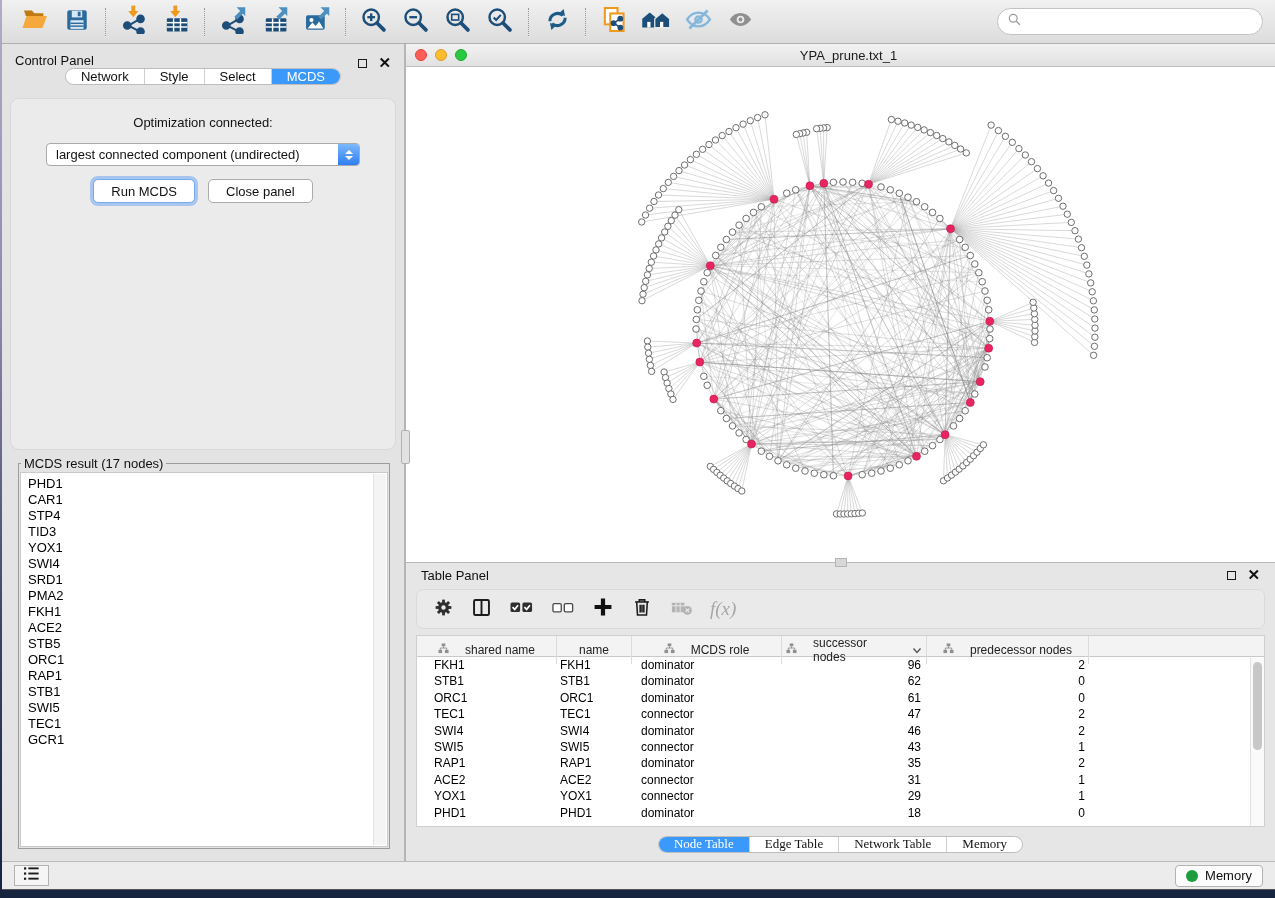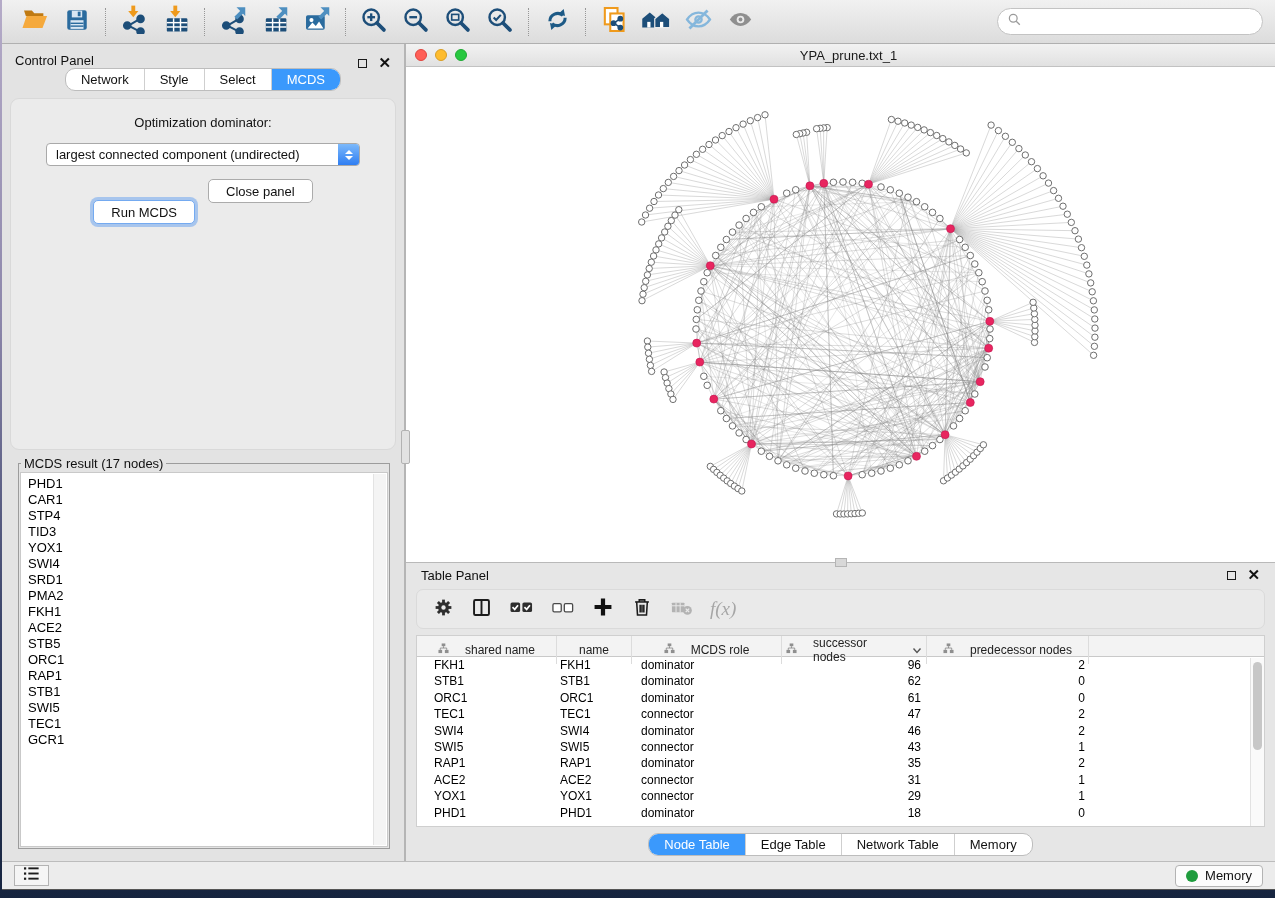--- a/index.html
+++ b/index.html
@@ -22,38 +22,38 @@
   .workspace { flex:1; display:flex; min-height:0; position:relative; }
 
   
   .control-panel { width:404px; flex:0 0 404px; background:#e3e3e3; border-right:2px solid #b5b5b5;
     display:flex; flex-direction:column; }
   .panel-titlebar { height:24px; flex:0 0 24px; display:flex; align-items:flex-end; padding:0 13px; font-size:13px; color:#111; }
   .win-controls { margin-left:auto; display:flex; gap:11px; align-items:center; }
   .float-btn { width:9px; height:9px; border:1.5px solid #1a1a1a; background:transparent; }
   .close-x { font-weight:bold; font-size:15px; color:#111; line-height:10px; }
   .cp-tabs { height:26px; flex:0 0 26px; display:flex; justify-content:center; align-items:flex-start; }
-  .seg { display:flex; border:1px solid #bdbdbd; border-radius:10px; overflow:hidden; background:#fff; height:23px; }
+  .seg { display:flex; border:1px solid #bdbdbd; border-radius:10px; overflow:hidden; background:#fff; height:17px; }
   .seg-item { padding:3px 15px; font-size:13px; color:#111; border-left:1px solid #cfcfcf; display:flex; align-items:center; }
   .seg-item:first-child { border-left:none; }
   .seg-item.active { background:#3b99fc; color:#fff; }
   .mcds-card { margin:4px 8px 0; height:352px; flex:0 0 352px; background:#ebebeb; border:1px solid #d9d9d9;
     border-radius:9px; padding-top:16px; text-align:center; }
   .opt-label { font-size:13px; color:#111; }
   .dropdown { margin:13px auto 0; width:314px; height:23px; background:#fff; border:1px solid #a9a9a9;
     border-radius:4px; position:relative; display:flex; align-items:center; padding:0 26px 0 9px;
     font-size:13px; color:#111; text-align:left; }
   .dd-stepper { position:absolute; right:0px; top:0px; bottom:0px; width:21px; border-radius:0 3px 3px 0;
     background:linear-gradient(#7cb9fb,#2f7ef2); display:flex; flex-direction:column; align-items:center; justify-content:center; gap:2px; }
   .dd-up { width:0; height:0; border-left:4px solid transparent; border-right:4px solid transparent; border-bottom:4px solid #fff; }
   .dd-down { width:0; height:0; border-left:4px solid transparent; border-right:4px solid transparent; border-top:4px solid #fff; }
   .btn-row { margin-top:13px; display:flex; justify-content:center; gap:13px; }
   .mac-btn { height:24px; padding:0 17px; background:#fff; border:1px solid #ababab; border-radius:5px;
     font-size:13px; color:#111; display:flex; align-items:center; }
-  .mac-btn.focus-ring { border-color:#74aaf0; box-shadow:0 0 0 3px rgba(100,160,240,.5);margin-top:21px; }
+  .mac-btn.focus-ring { border-color:#74aaf0; box-shadow:0 0 0 3px rgba(100,160,240,.5); }
   .result-fieldset { margin:6px 14px 12px 16px; flex:1; border:1px solid #9c9c9c; display:flex; flex-direction:column; min-height:0; padding:1px; }
   .result-fieldset legend { font-size:13px; color:#111; padding:0 3px; margin-left:1px; }
   .result-list { flex:1; background:#fff; border:1px solid #c9c9c9; position:relative; overflow:hidden;
     font-size:13px; line-height:16px; padding:3px 0 0 7px; color:#000; }
   .result-scroll { position:absolute; top:1px; right:1px; bottom:1px; width:13px; background:#f4f4f4; border-left:1px solid #e3e3e3; }
   .v-grabber { position:absolute; left:399px; top:386px; width:9px; height:34px; background:#e2e2e2;
     border:1px solid #b2b2b2; border-radius:2px; z-index:6; }
 
   
   .right-col { flex:1; display:flex; flex-direction:column; min-width:0; }
@@ -83,21 +83,21 @@
   .tbody { font-size:12px; color:#000; }
   .tr { display:grid; grid-template-columns:140px 75px 150px 145px 162px 1fr; height:16.4px; line-height:16.4px; }
   .td { overflow:hidden; white-space:nowrap; }
   .td.c0 { padding-left:17px; }
   .td.c1 { padding-left:3px; }
   .td.c2 { padding-left:9px; }
   .td.c3 { text-align:right; padding-right:6px; }
   .td.c4 { text-align:right; padding-right:4px; }
   .tbl-scroll { position:absolute; right:0; top:22px; bottom:0; width:14px; background:#fafafa; border-left:1px solid #e2e2e2; }
   .tbl-thumb { position:absolute; top:4px; left:2px; width:9px; height:88px; background:#c7c7c7; border-radius:5px; }
-  .tp-tabs { height:34px; flex:0 0 34px; display:flex; justify-content:center; align-items:center; }
+  .tp-tabs { height:34px; flex:0 0 34px; display:flex; justify-content:center; align-items:center;font-family:Liberation Serif, serif; }
 
   
   .status-bar { height:28px; flex:0 0 28px; background:#ececec; border-top:1px solid #bcbcbc;
     display:flex; align-items:center; padding:0 12px;gap:48px; }
   .list-btn { width:35px; height:21px; background:#f5f5f5; border:1px solid #b3b3b3;
     display:flex; align-items:center; justify-content:center; }
   .memory-btn { margin-left:auto; height:22px; background:#fcfcfc; border:1px solid #b3b3b3; border-radius:4px;
     display:flex; align-items:center; gap:7px; padding:0 10px; font-size:13px; color:#111; }
   .mem-dot { width:12px; height:12px; border-radius:50%; background:#1f9c3d; }
   .fx-label { font-family:"Liberation Serif",serif; font-style:italic; color:#a6a6a6; font-size:19px; }
@@ -316,21 +316,21 @@
         </div>
         <div class="cp-tabs">
           <div class="seg" id="cp-tab-seg">
               <div class="seg-item">Network</div>
               <div class="seg-item">Style</div>
               <div class="seg-item">Select</div>
               <div class="seg-item active">MCDS</div>
             </div>
         </div>
         <div class="mcds-card">
-          <div class="opt-label">Optimization dominator:</div>
+          <div class="opt-label">Optimization connected:</div>
           <div class="dropdown">
             <span>largest connected component (undirected)</span>
             <span class="dd-stepper">
               <span class="dd-up"></span>
                 <span class="dd-down"></span>
             </span>
           </div>
           <div class="btn-row">
             <button class="mac-btn focus-ring">Run MCDS</button>
             <button class="mac-btn">Close panel</button>

